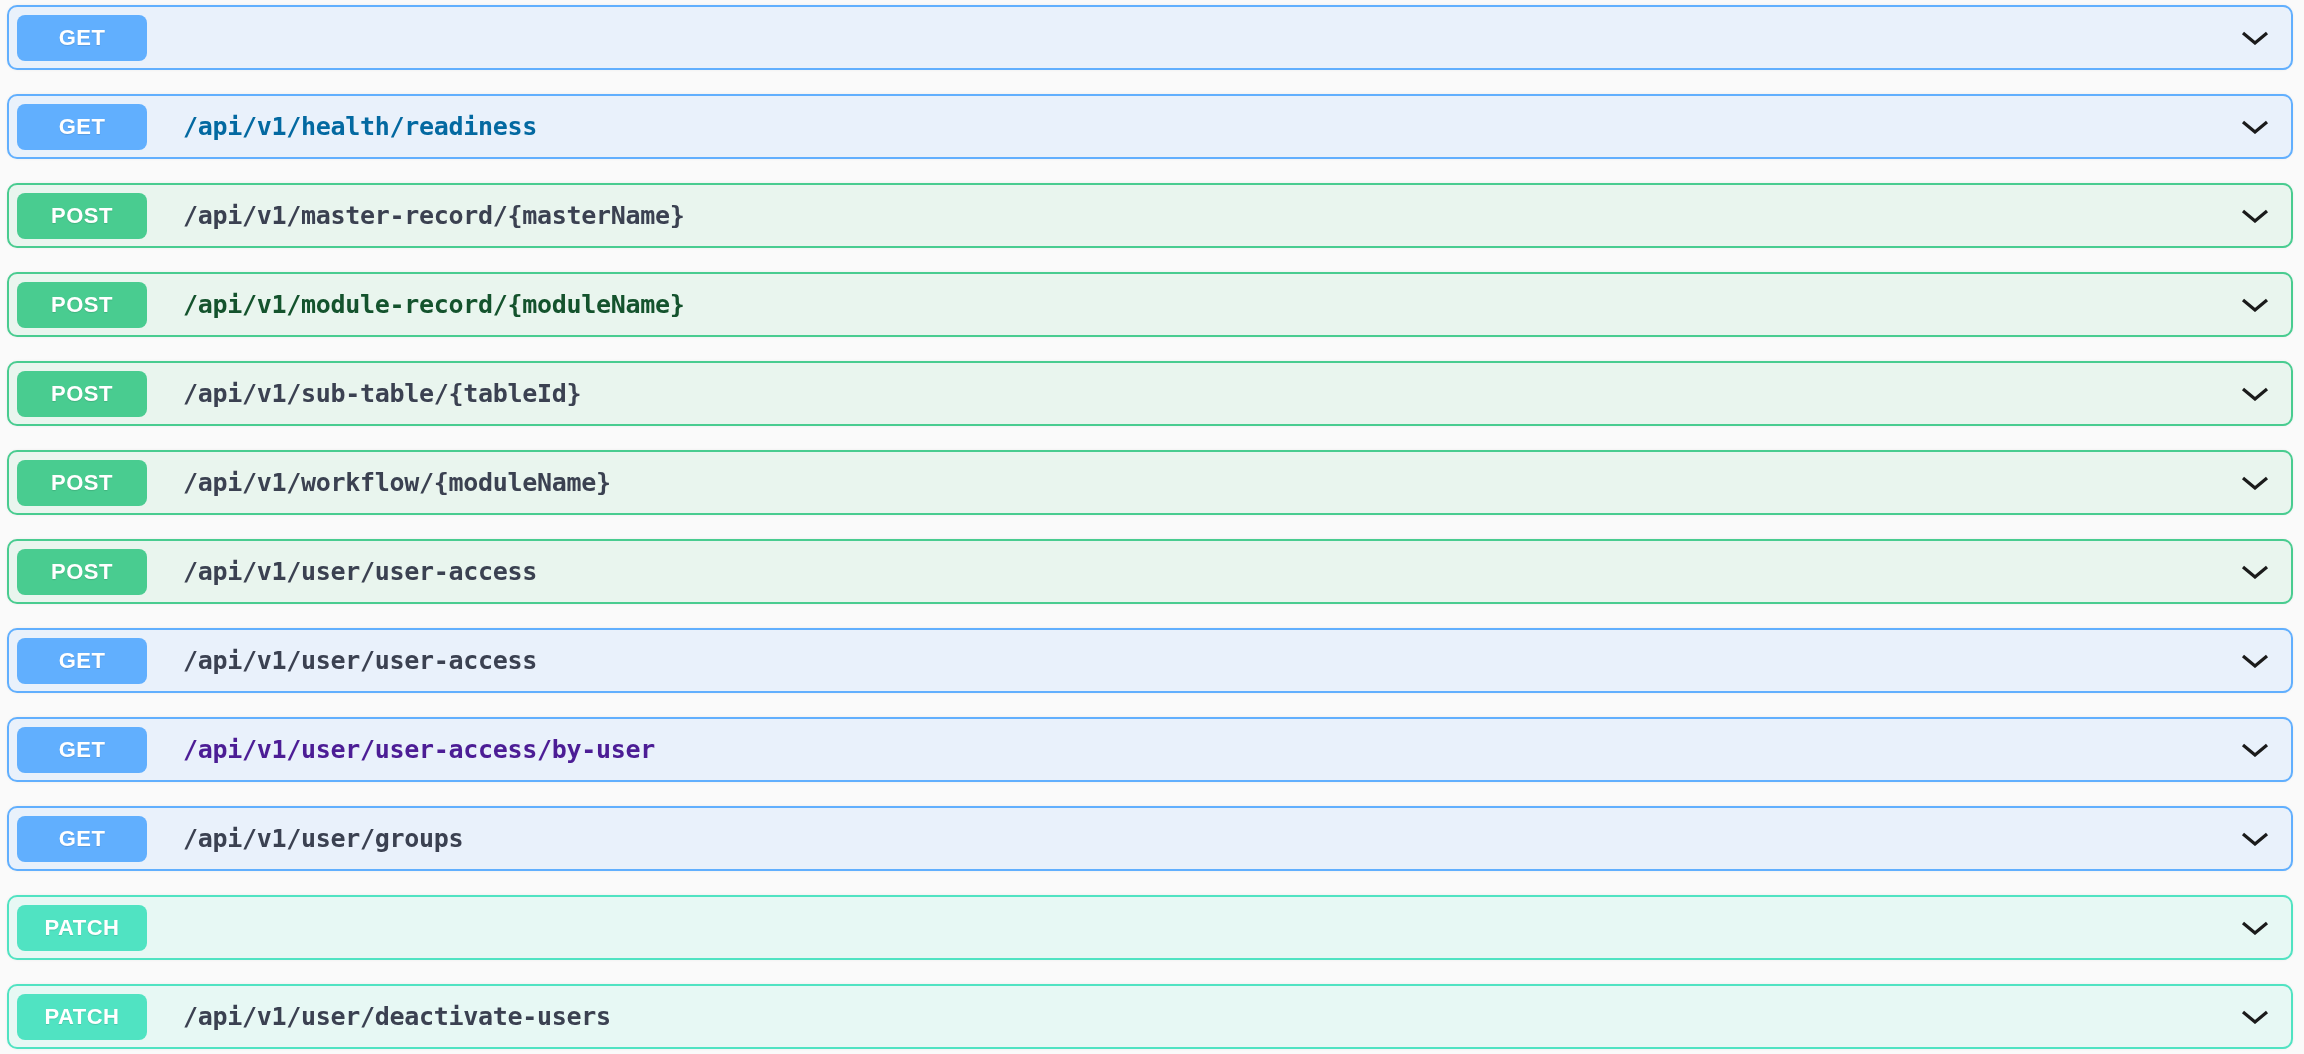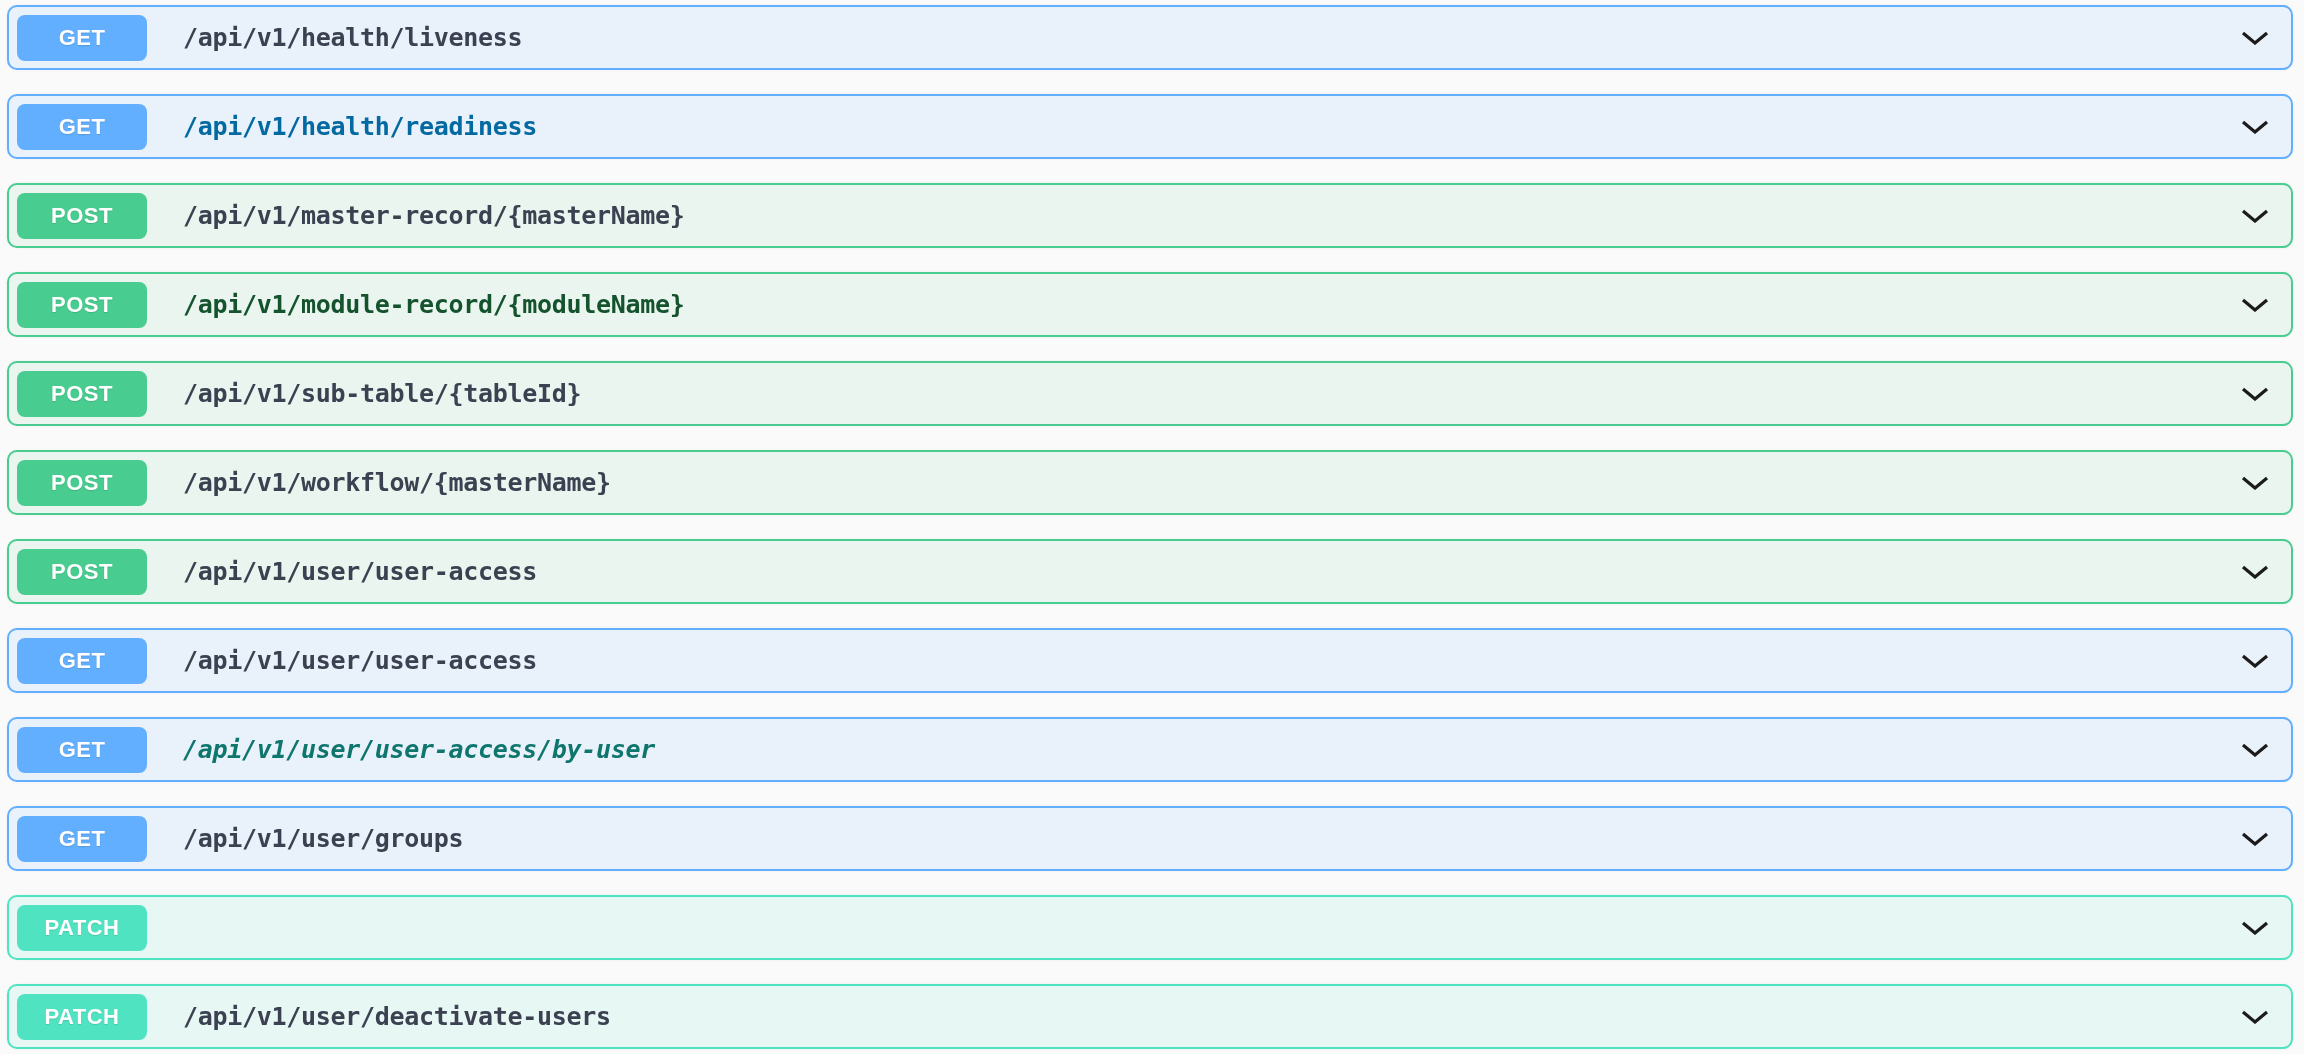--- a/index.html
+++ b/index.html
@@ -76,21 +76,20 @@
   }
 </style>
 </head>
 <body>
 
 <div class="page">
 
   <div class="opblock" style="background: rgb(233, 241, 251); border-color: rgb(97, 175, 254);">
     <button class="summary">
       <span class="badge" style="background: rgb(97, 175, 254);">GET</span>
-      <span class="path" style="color: rgb(59, 65, 81);">/api/v1/health/liveness</span>
       <svg class="chev" viewBox="0 0 28 14">
           <polyline points="2,2 14,12 26,2" style="stroke: rgb(27, 27, 27);"></polyline>
         </svg>
     </button>
   </div>
 
   <div class="opblock" style="background: rgb(233, 241, 251); border-color: rgb(97, 175, 254);">
     <button class="summary">
       <span class="badge" style="background: rgb(97, 175, 254);">GET</span>
       <span class="path" style="color: #0369a1;">/api/v1/health/readiness</span>
@@ -126,21 +125,21 @@
       <span class="path" style="color: rgb(59, 65, 81);">/api/v1/sub-table/{tableId}</span>
       <svg class="chev" viewBox="0 0 28 14">
           <polyline points="2,2 14,12 26,2" style="stroke: rgb(27, 27, 27);"></polyline>
         </svg>
     </button>
   </div>
 
   <div class="opblock" style="background: rgb(233, 245, 238); border-color: rgb(73, 204, 144);">
     <button class="summary">
       <span class="badge" style="background: rgb(73, 204, 144);">POST</span>
-      <span class="path" style="color: rgb(59, 65, 81);">/api/v1/workflow/{masterName}</span>
+      <span class="path" style="color: rgb(59, 65, 81);">/api/v1/workflow/{moduleName}</span>
       <svg class="chev" viewBox="0 0 28 14">
           <polyline points="2,2 14,12 26,2" style="stroke: rgb(27, 27, 27);"></polyline>
         </svg>
     </button>
   </div>
 
   <div class="opblock" style="background: rgb(233, 245, 238); border-color: rgb(73, 204, 144);">
     <button class="summary">
       <span class="badge" style="background: rgb(73, 204, 144);">POST</span>
       <span class="path" style="color: rgb(59, 65, 81);">/api/v1/user/user-access</span>
@@ -156,21 +155,21 @@
       <span class="path" style="color: rgb(59, 65, 81);">/api/v1/user/user-access</span>
       <svg class="chev" viewBox="0 0 28 14">
           <polyline points="2,2 14,12 26,2" style="stroke: rgb(27, 27, 27);"></polyline>
         </svg>
     </button>
   </div>
 
   <div class="opblock" style="background: rgb(233, 241, 251); border-color: rgb(97, 175, 254);">
     <button class="summary">
       <span class="badge" style="background: rgb(97, 175, 254);">GET</span>
-      <span class="path" style="color: #0f766e; font-style: italic;">/api/v1/user/user-access/by-user</span>
+      <span class="path" style="color: #4c1d95;">/api/v1/user/user-access/by-user</span>
       <svg class="chev" viewBox="0 0 28 14">
           <polyline points="2,2 14,12 26,2" style="stroke: rgb(27, 27, 27);"></polyline>
         </svg>
     </button>
   </div>
 
   <div class="opblock" style="background: rgb(233, 241, 251); border-color: rgb(97, 175, 254);">
     <button class="summary">
       <span class="badge" style="background: rgb(97, 175, 254);">GET</span>
       <span class="path" style="color: rgb(59, 65, 81);">/api/v1/user/groups</span>

